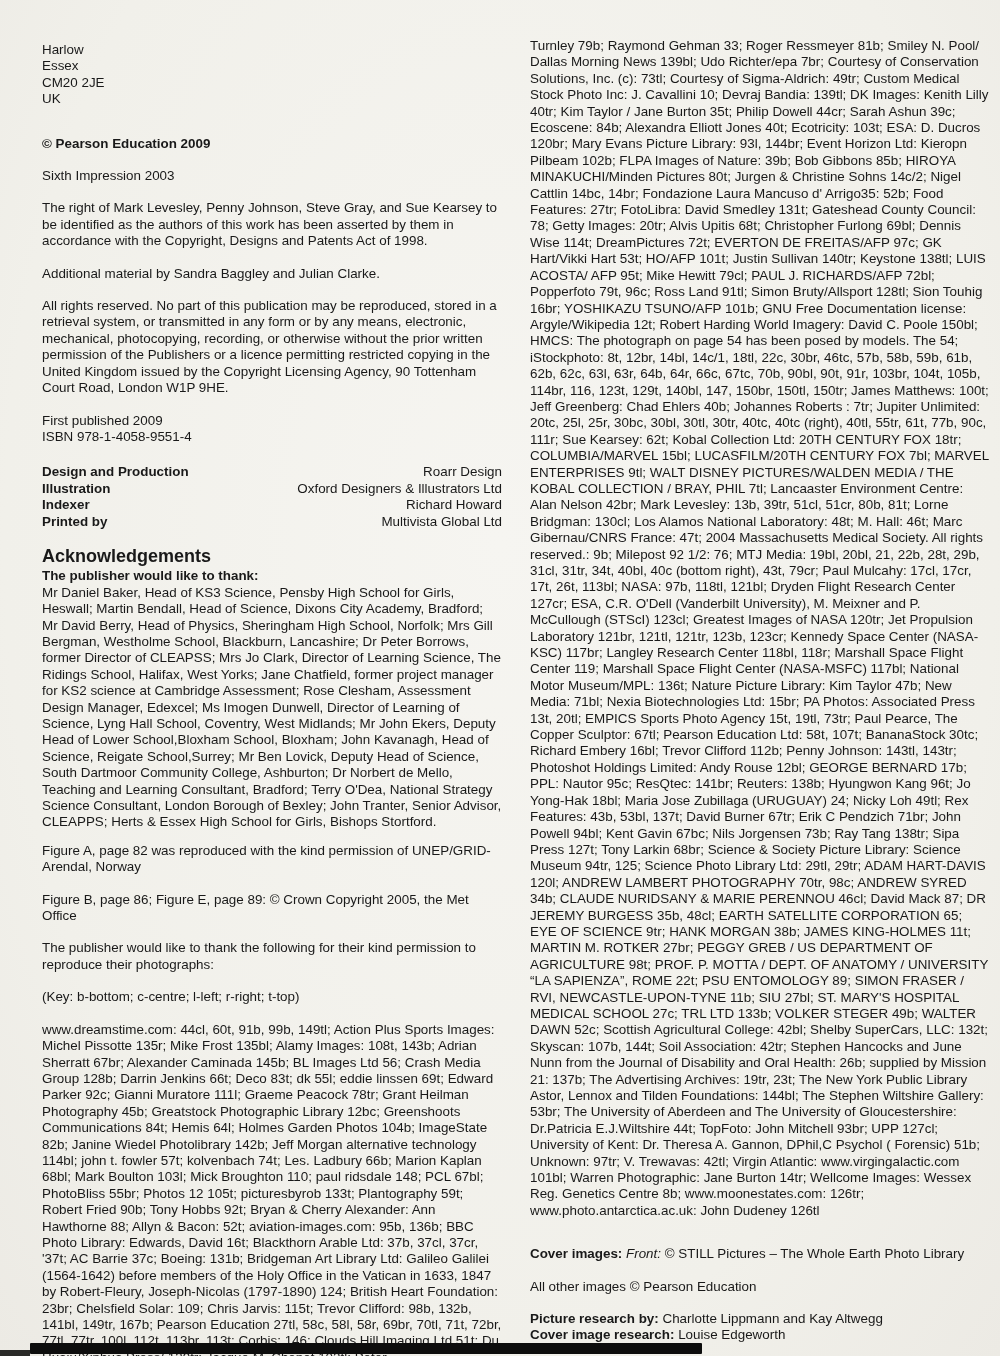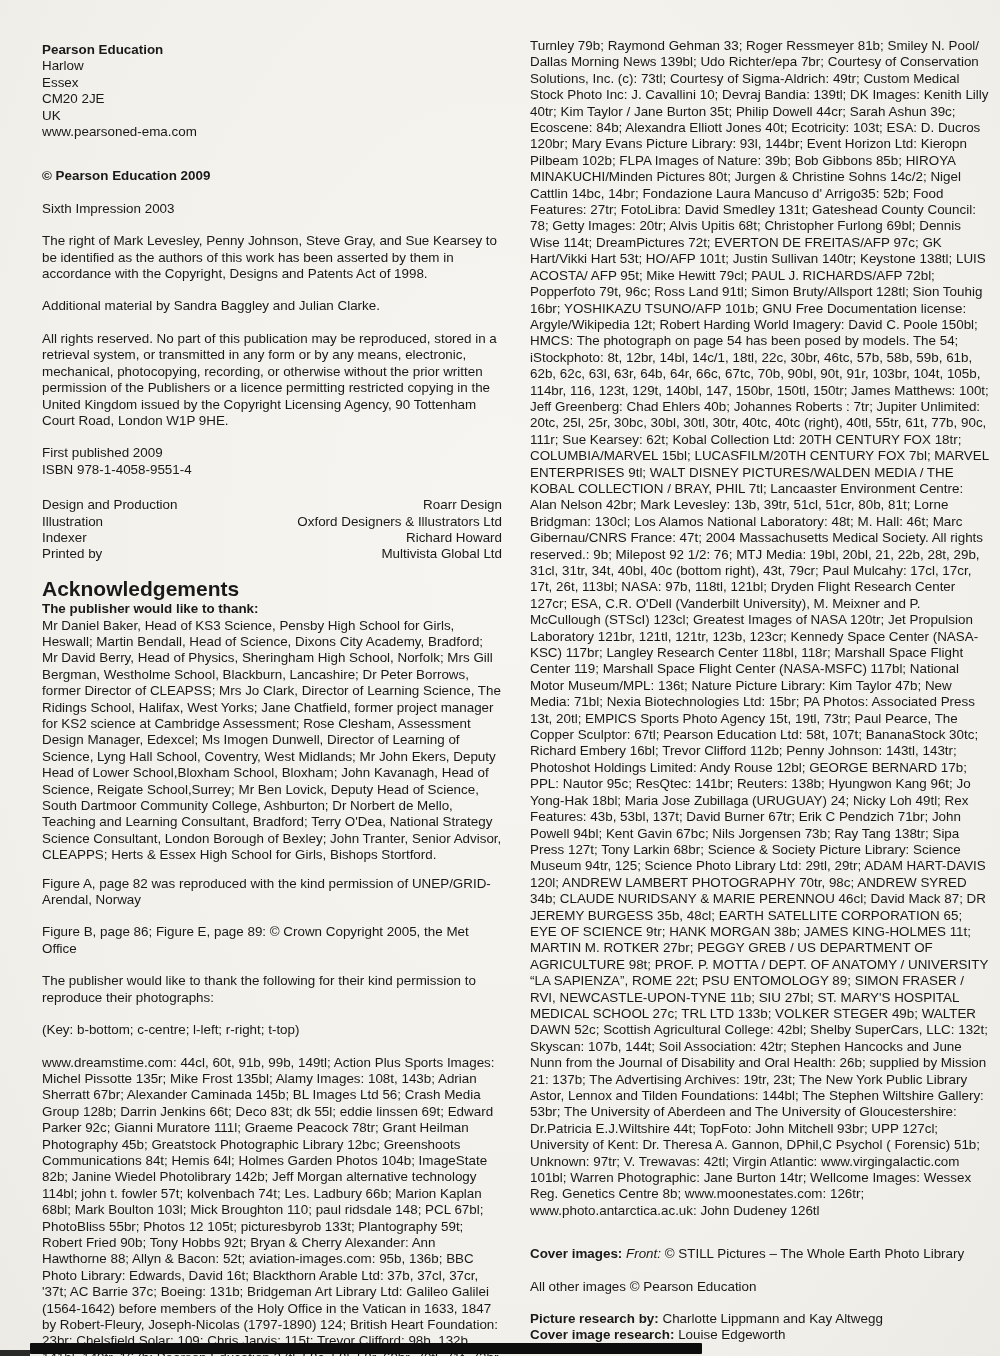--- a/index.html
+++ b/index.html
@@ -11,40 +11,38 @@
     color:#191919;
     -webkit-font-smoothing:antialiased;
   }
   .col{position:absolute;font-size:13.4px;line-height:16.4px;}
   .col-left{left:42px;top:42px;width:460px;}
   .col-right{left:530px;top:38px;width:462px;}
   p{margin:0 0 16px 0;}
   .tight p{margin:0;}
   .bold{font-weight:bold;}
   .italic{font-style:italic;}
-  .ack-heading{font-weight:bold;font-size:21px;margin:8px 0 4px 0;}
+  .ack-heading{font-weight:bold;font-size:18px;margin:8px 0 4px 0;}
   .credits-row{display:flex;}
-  .credits-label{width:163px;font-weight:normal;flex:none;}
+  .credits-label{width:163px;font-weight:bold;flex:none;}
   .credits-value{flex:1;text-align:right;}
   .addr div{margin:0;}
   .scan-bar{position:absolute;left:30px;bottom:2px;width:672px;height:11px;background:#0d0d0d;border-radius:1px;}
   .scan-bar2{position:absolute;left:0;bottom:0;width:30px;height:6px;background:#2a2a28;}
 </style>
 </head>
 <body>
 
 <div class="col col-left">
 
   <div class="addr tight">
-    <div class="bold">Pearson Education</div>
     <div>Harlow</div>
     <div>Essex</div>
     <div>CM20 2JE</div>
     <div>UK</div>
-    <div>www.pearsoned-ema.com</div>
   </div>
 
   <p class="bold" style="margin-top:28px">© Pearson Education 2009</p>
 
   <p>Sixth Impression 2003</p>
 
   <p>The right of Mark Levesley, Penny Johnson, Steve Gray, and Sue Kearsey to be identified as the authors of this work has been asserted by them in accordance with the Copyright, Designs and Patents Act of 1998.</p>
 
   <p>Additional material by Sandra Baggley and Julian Clarke.</p>
 

